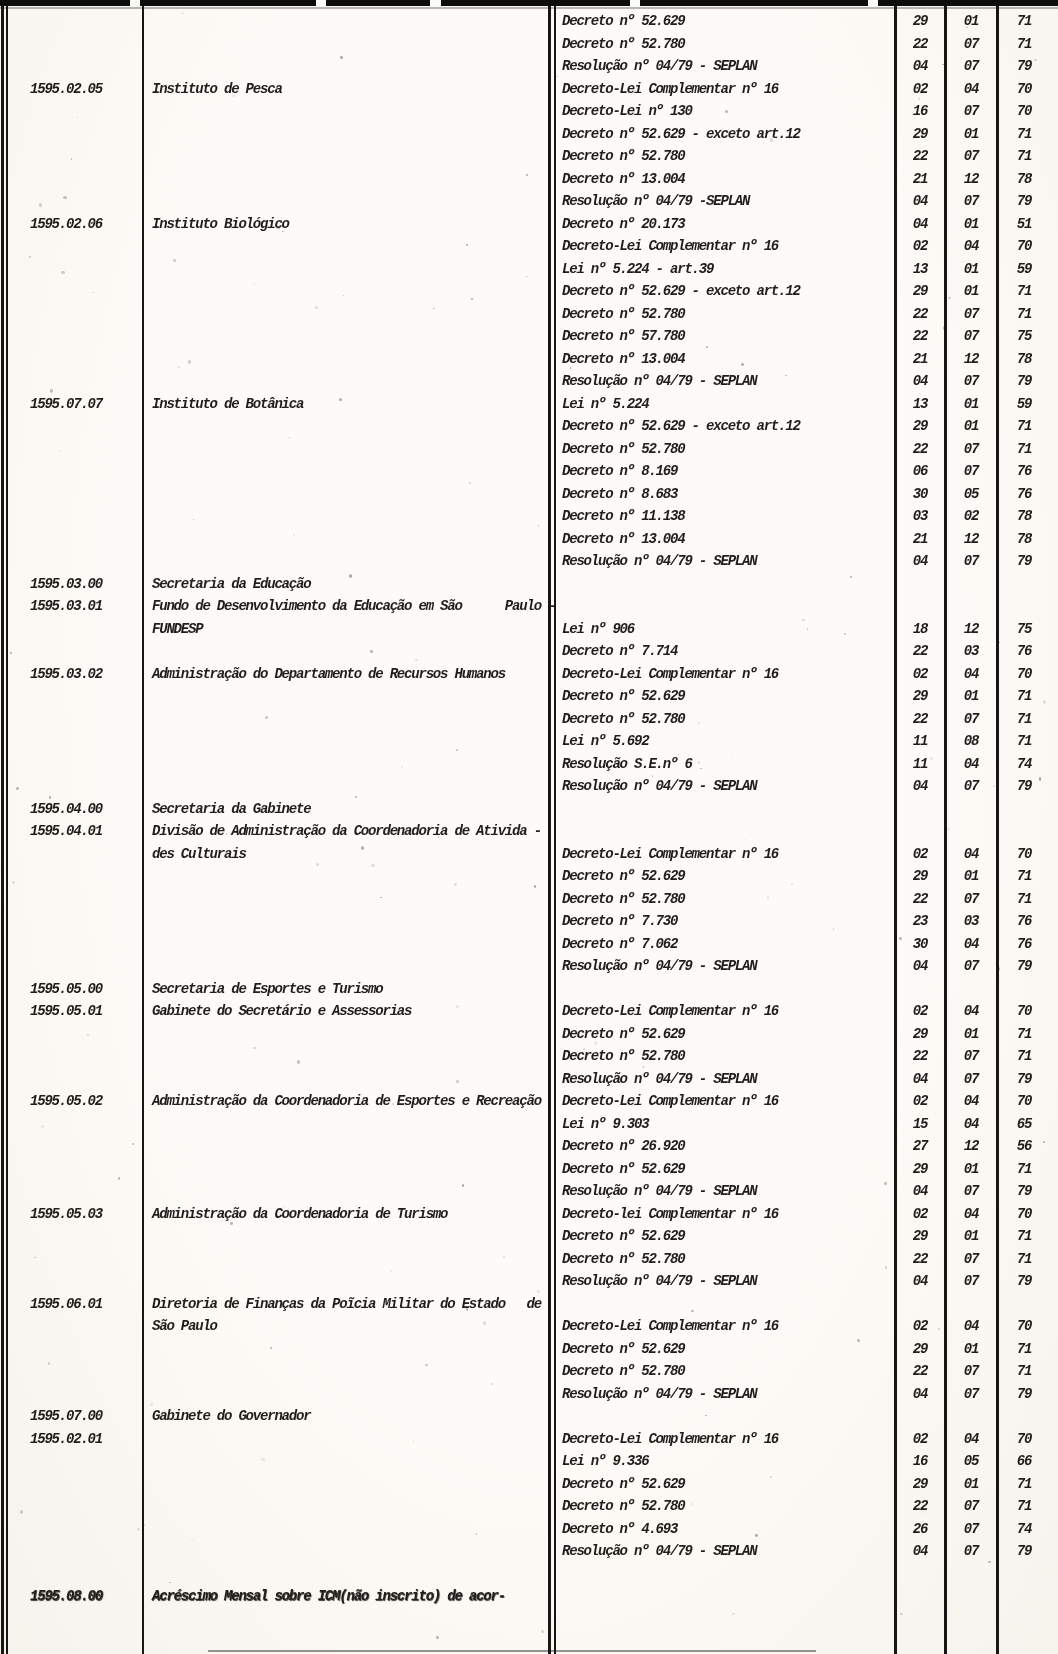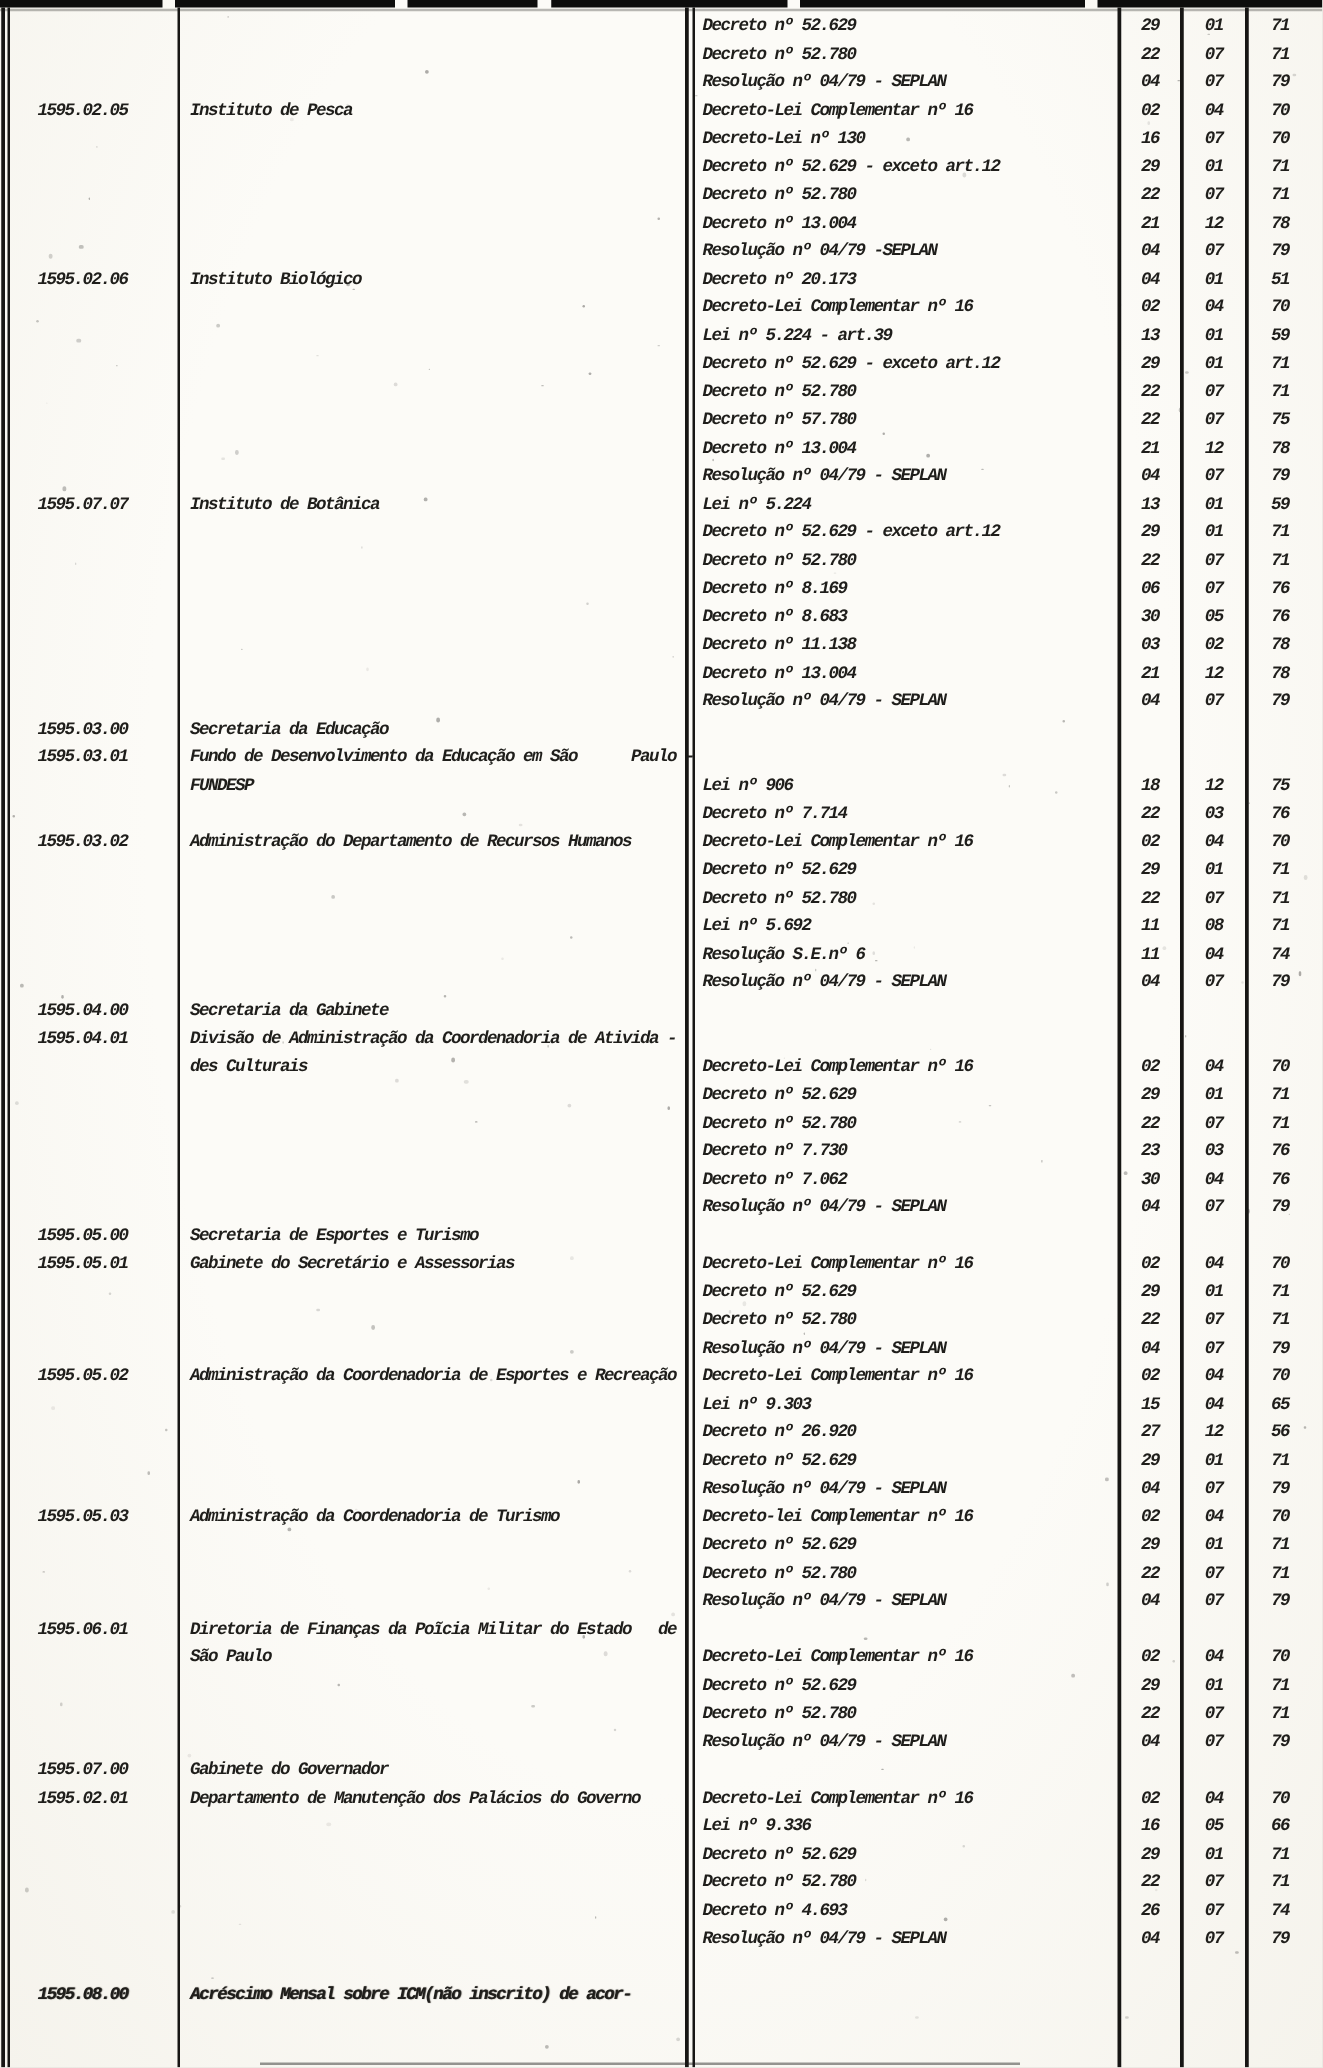--- a/index.html
+++ b/index.html
@@ -442,21 +442,20 @@
         <span class="cell dd">04</span>
         <span class="cell mm">07</span>
         <span class="cell yy">79</span>
       </div>
       <div class="row">
         <span class="cell code">1595.07.00</span>
         <span class="cell name">Gabinete do Governador</span>
       </div>
       <div class="row">
         <span class="cell code">1595.02.01</span>
-        <span class="cell name">Departamento de Manutenção dos Palácios do Governo</span>
         <span class="cell law">Decreto-Lei Complementar nº 16</span>
         <span class="cell dd">02</span>
         <span class="cell mm">04</span>
         <span class="cell yy">70</span>
       </div>
       <div class="row">
         <span class="cell law">Lei nº 9.336</span>
         <span class="cell dd">16</span>
         <span class="cell mm">05</span>
         <span class="cell yy">66</span>

